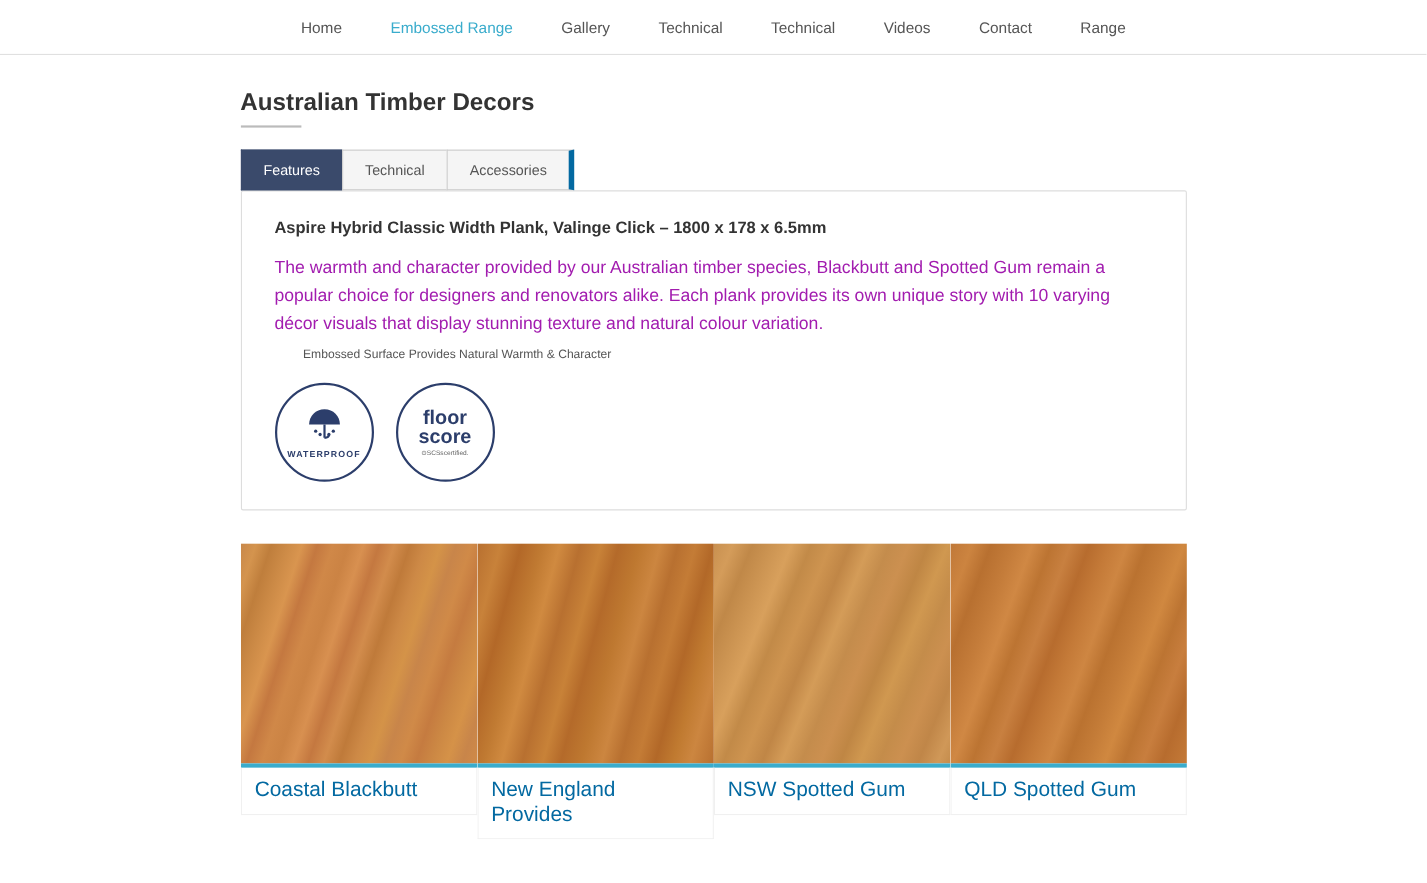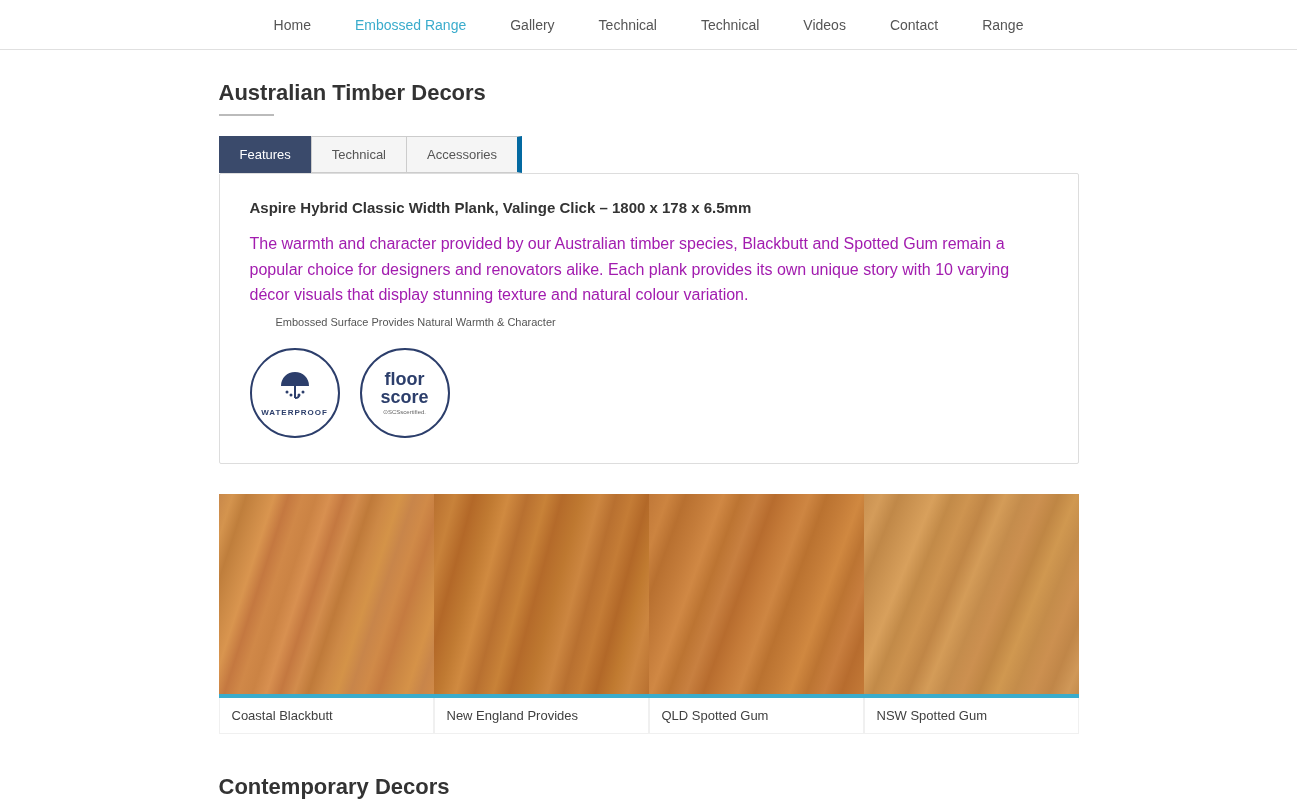--- a/index.html
+++ b/index.html
@@ -143,22 +143,22 @@
       width: 100%;
       height: 200px;
       display: block;
     }
     .image-card .blue-bar {
       height: 4px;
       background: #3aaccc;
     }
     .image-card .card-label {
       padding: 10px 12px;
-      font-size: 13px;
-      color: #404040;
+      font-size: 19px;
+      color: #0369a1;
       background: #fff;
       border: 1px solid #f0f0f0;
       border-top: none;
     }
 
     
     .wood-coastal {
       background: linear-gradient(
         108deg,
         #c8884a 0%, #d4944e 5%, #bf7e3c 10%, #cc8a46 15%,
@@ -259,28 +259,28 @@
       <div class="wood-image wood-coastal"></div>
       <div class="blue-bar"></div>
       <div class="card-label">Coastal Blackbutt</div>
     </div>
     <div class="image-card">
       <div class="wood-image wood-newengland"></div>
       <div class="blue-bar"></div>
       <div class="card-label">New England Provides</div>
     </div>
     <div class="image-card">
+      <div class="wood-image wood-nsw"></div>
+      <div class="blue-bar"></div>
+      <div class="card-label">NSW Spotted Gum</div>
+    </div>
+    <div class="image-card">
       <div class="wood-image wood-qld"></div>
       <div class="blue-bar"></div>
       <div class="card-label">QLD Spotted Gum</div>
-    </div>
-    <div class="image-card">
-      <div class="wood-image wood-nsw"></div>
-      <div class="blue-bar"></div>
-      <div class="card-label">NSW Spotted Gum</div>
     </div>
   </div>
 
   <div class="section-gap">
     <h2 class="section-title">Contemporary Decors</h2>
     <div class="section-underline"></div>
 
     <div class="tabs">
       <button class="tab-btn active">Features</button>
       <button class="tab-btn">Technical</button>

